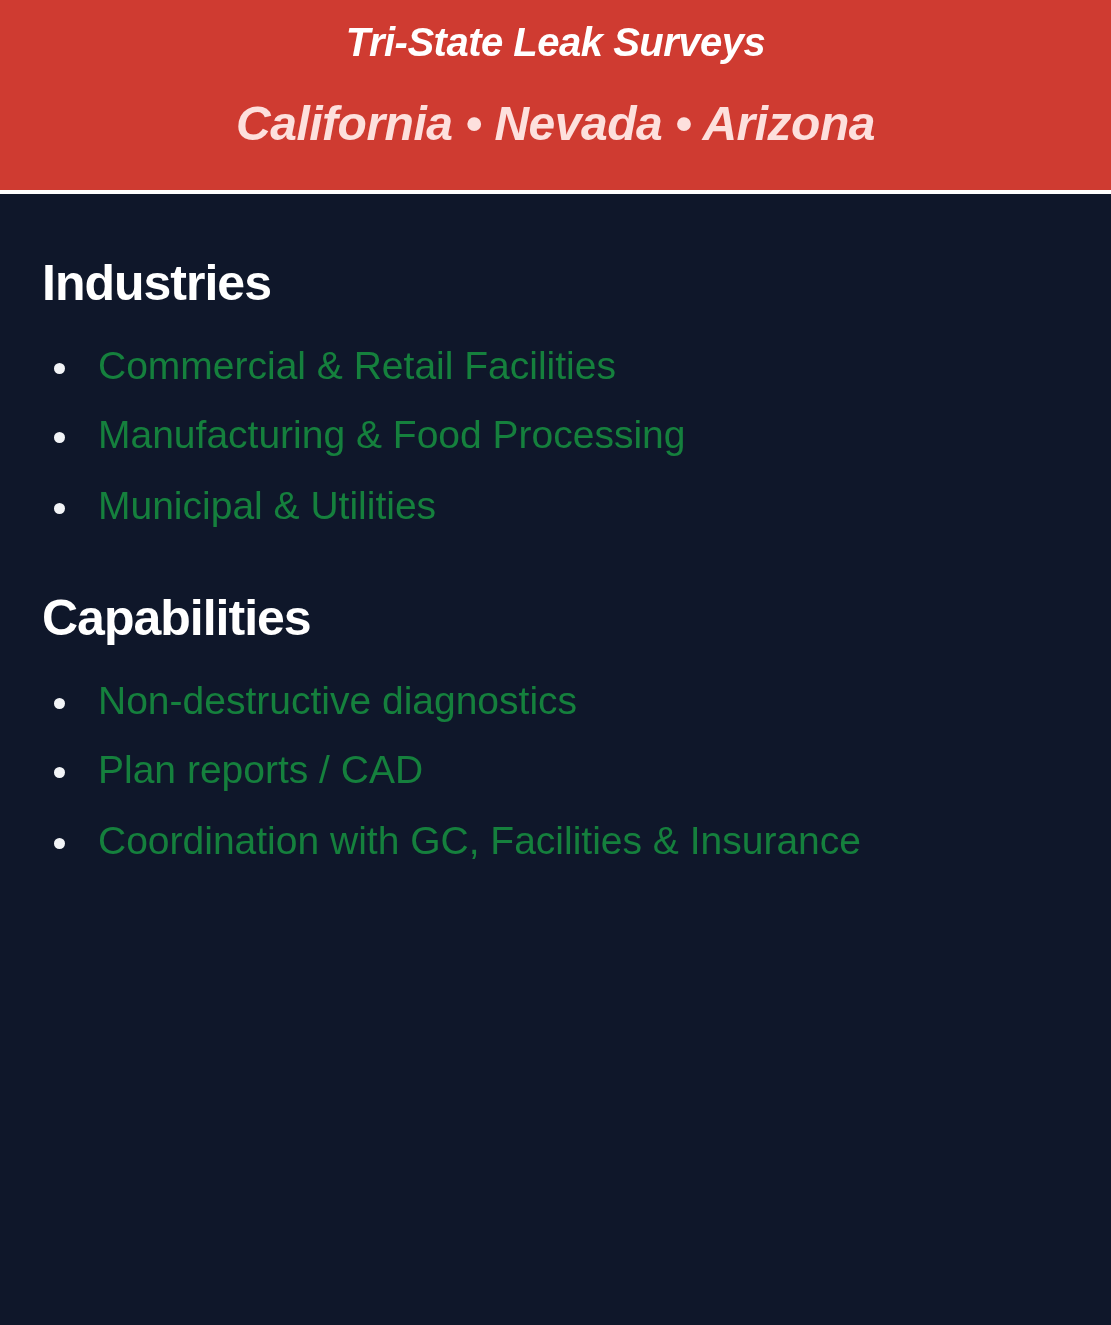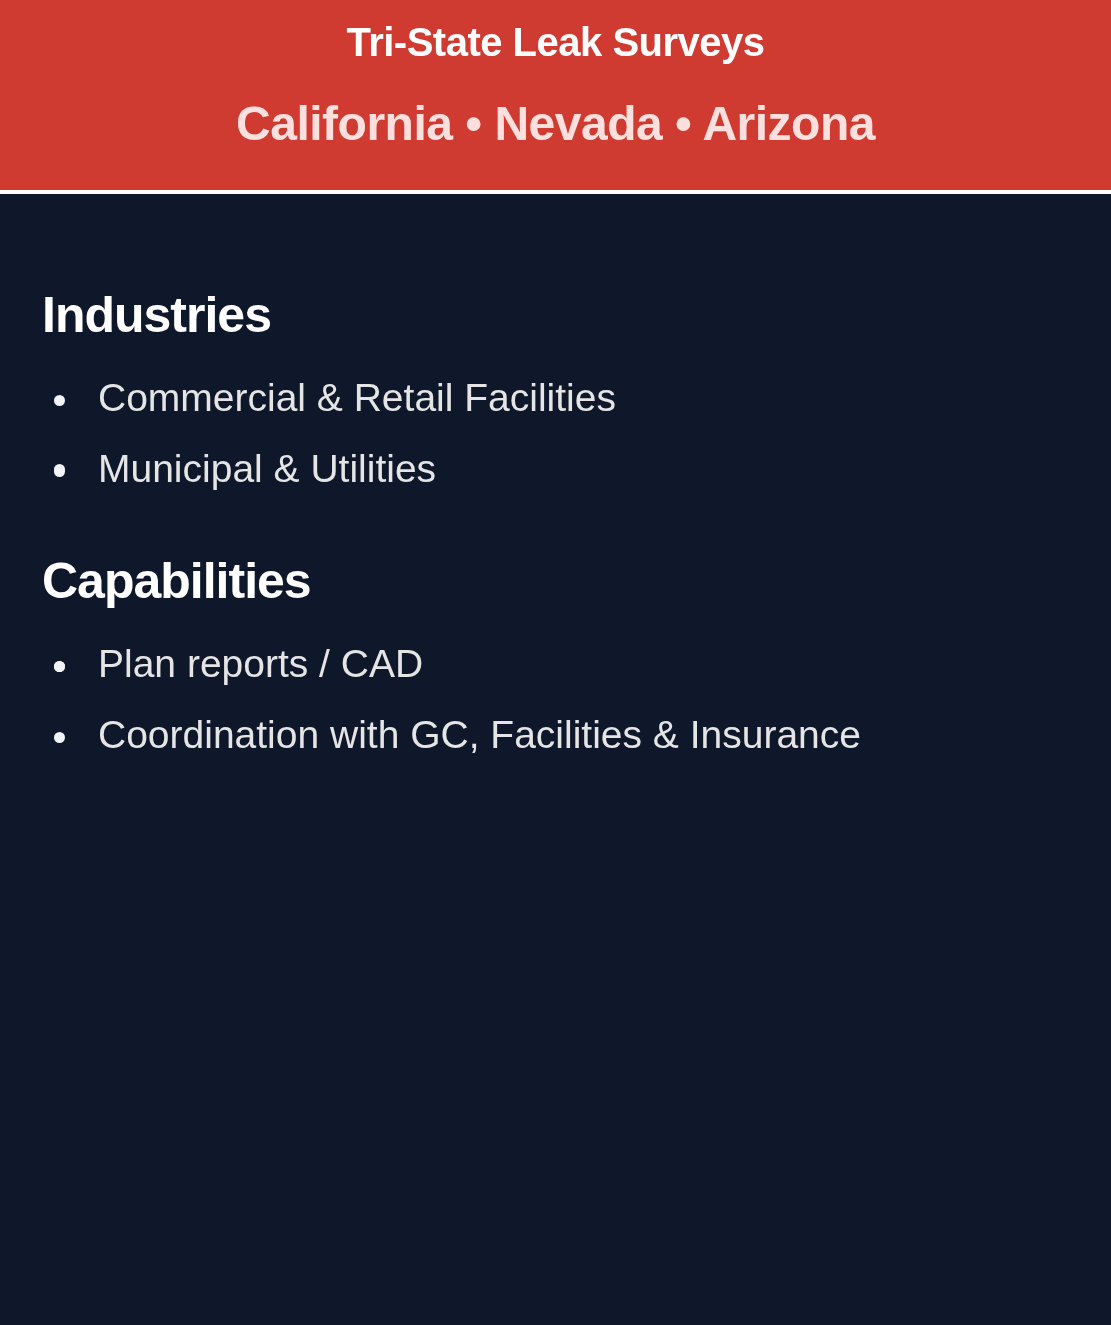--- a/index.html
+++ b/index.html
@@ -21,20 +21,21 @@
     display: flex;
     flex-direction: column;
   }
   .banner {
     background: #cf3b31;
     width: 100%;
     padding: 12px 0 30px 0;
     box-sizing: border-box;
     text-align: center;
     border-bottom: 4px solid #ffffff;
+    font-style: italic;
   }
   .banner-title {
     color: #ffffff;
     font-size: 40px;
     font-weight: bold;
     line-height: 1.5;
     letter-spacing: -0.5px;
     margin: 0;
     padding: 0 20px;
   }
@@ -42,40 +43,40 @@
     color: #fde0dd;
     font-size: 48px;
     font-weight: bold;
     line-height: 1.5;
     letter-spacing: -0.5px;
     margin: 0;
     padding: 16px 20px 0 20px;
   }
   .content {
     flex: 1;
-    padding: 92px 42px 0 42px;
+    padding: 60px 42px 0 42px;
     box-sizing: border-box;
   }
   .section-heading {
     color: #ffffff;
     font-size: 50px;
     font-weight: bold;
     letter-spacing: -1px;
     margin: 0 0 34px 0;
   }
   .section + .section {
     margin-top: 64px;
   }
   ul.bullet-list {
     list-style: none;
     margin: 0;
     padding: 0;
   }
   ul.bullet-list li {
-    color: #e5e5e5;
+    color: #15803d;
     font-size: 39px;
     line-height: 1.0;
     padding: 0 0 0 56px;
     margin: 0 0 30px 0;
     position: relative;
   }
   ul.bullet-list li:last-child {
     margin-bottom: 0;
     margin-top: 32px;
   }
@@ -103,33 +104,35 @@
 
     <div class="section">
       <h2 class="section-heading">Industries</h2>
       <ul class="bullet-list">
         <li>
           <span class="bullet-dot"></span>
           <span>Commercial &amp; Retail Facilities</span>
         </li>
         <li>
           <span class="bullet-dot"></span>
+          <span>Manufacturing &amp; Food Processing</span>
         </li>
         <li>
           <span class="bullet-dot"></span>
           <span>Municipal &amp; Utilities</span>
         </li>
       </ul>
     </div>
 
     <div class="section">
       <h2 class="section-heading">Capabilities</h2>
       <ul class="bullet-list">
         <li>
           <span class="bullet-dot"></span>
+          <span>Non-destructive diagnostics</span>
         </li>
         <li>
           <span class="bullet-dot"></span>
           <span>Plan reports / CAD</span>
         </li>
         <li>
           <span class="bullet-dot"></span>
           <span>Coordination with GC, Facilities &amp; Insurance</span>
         </li>
       </ul>

